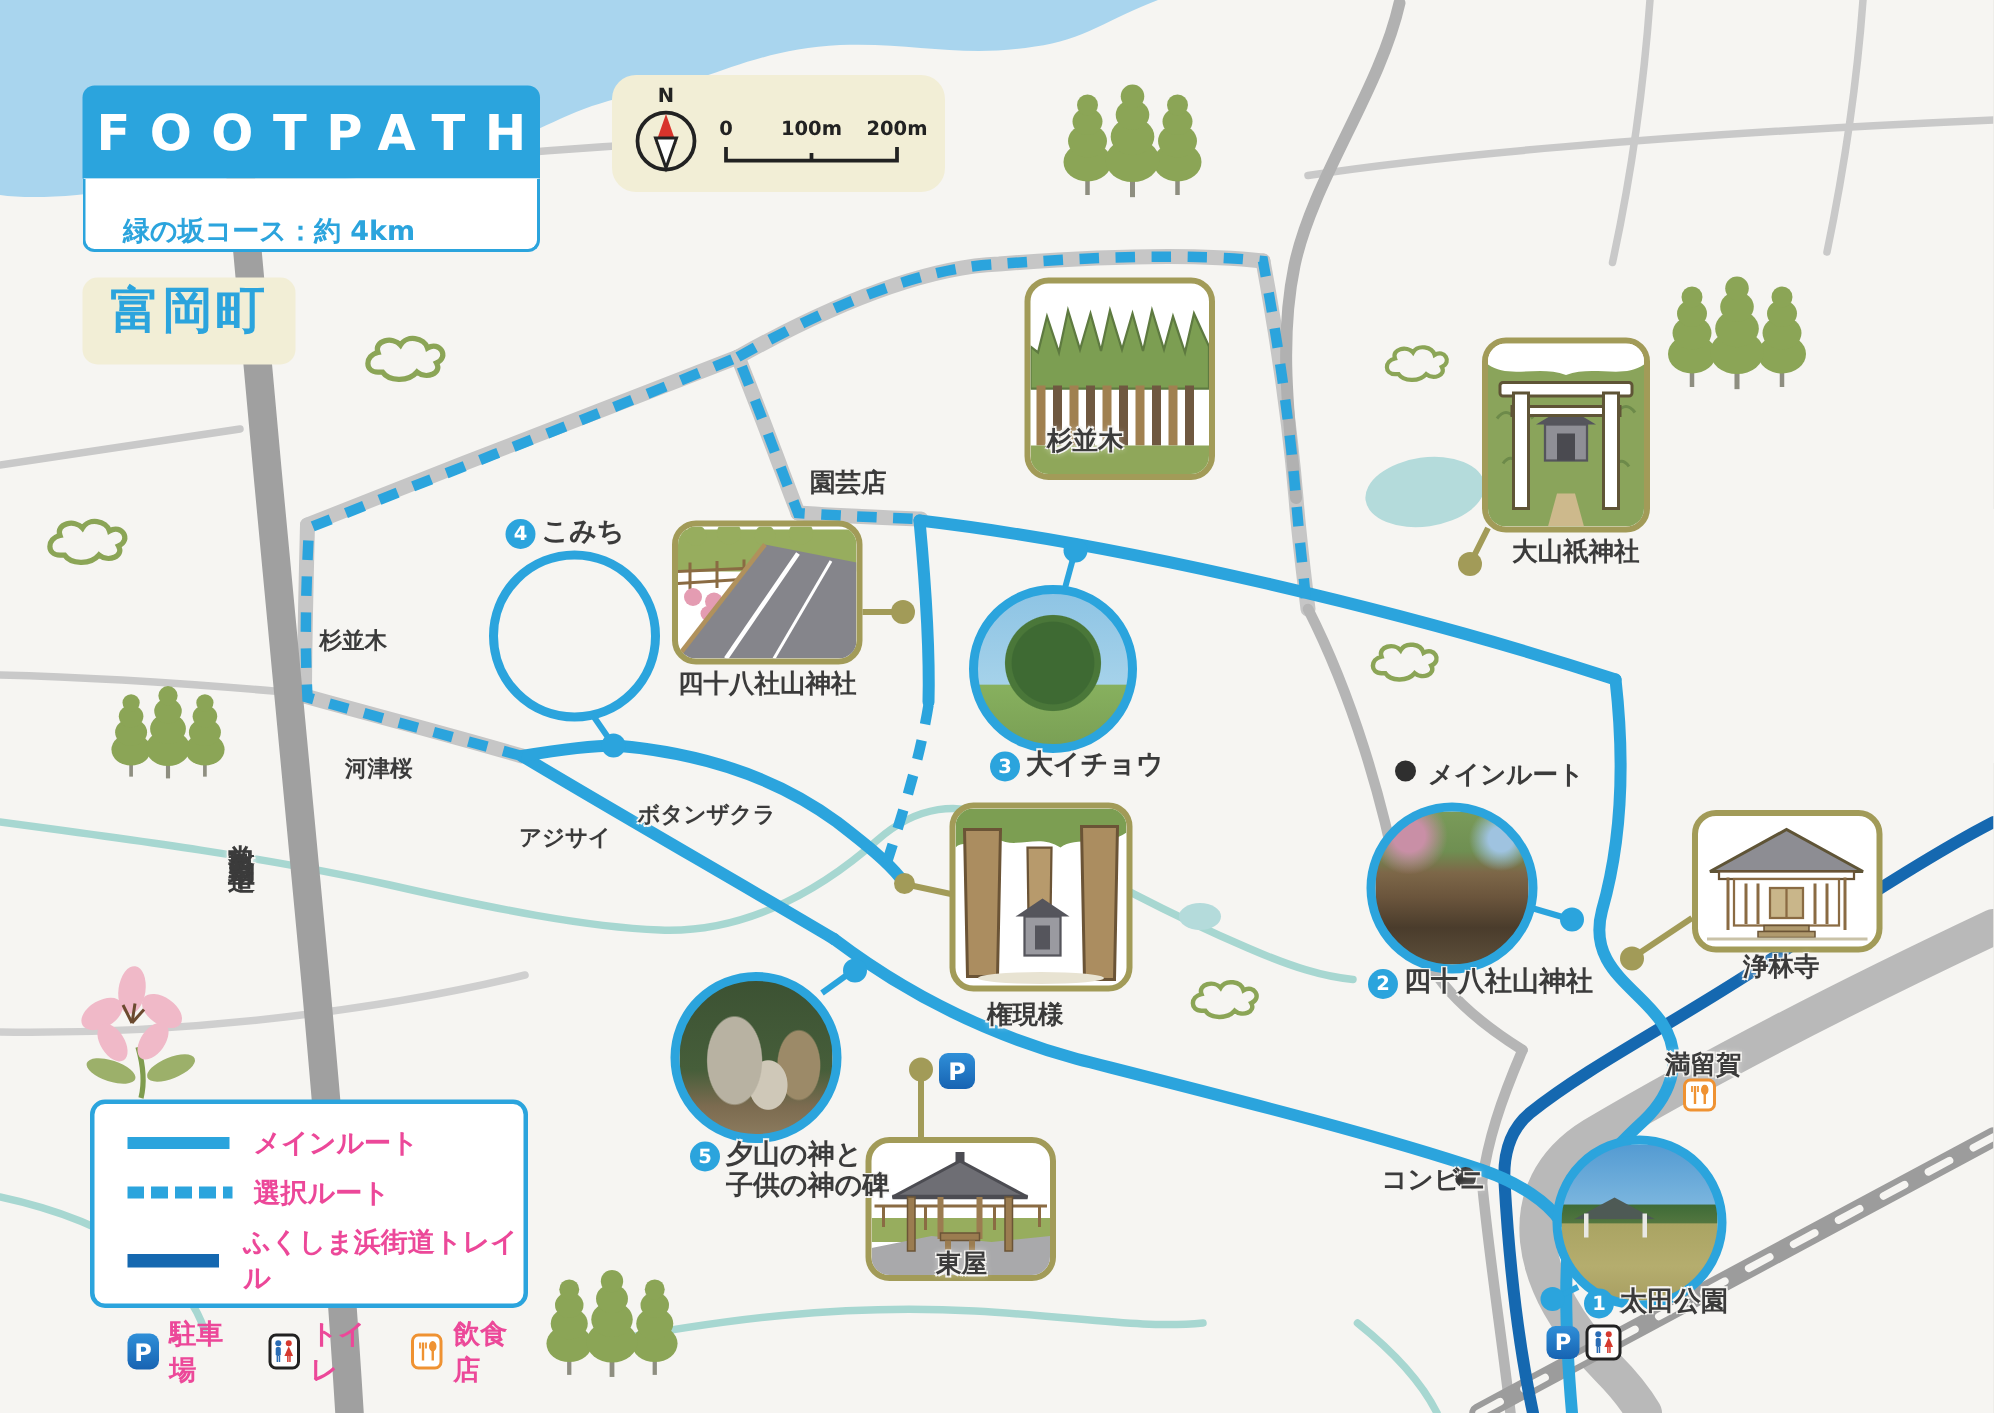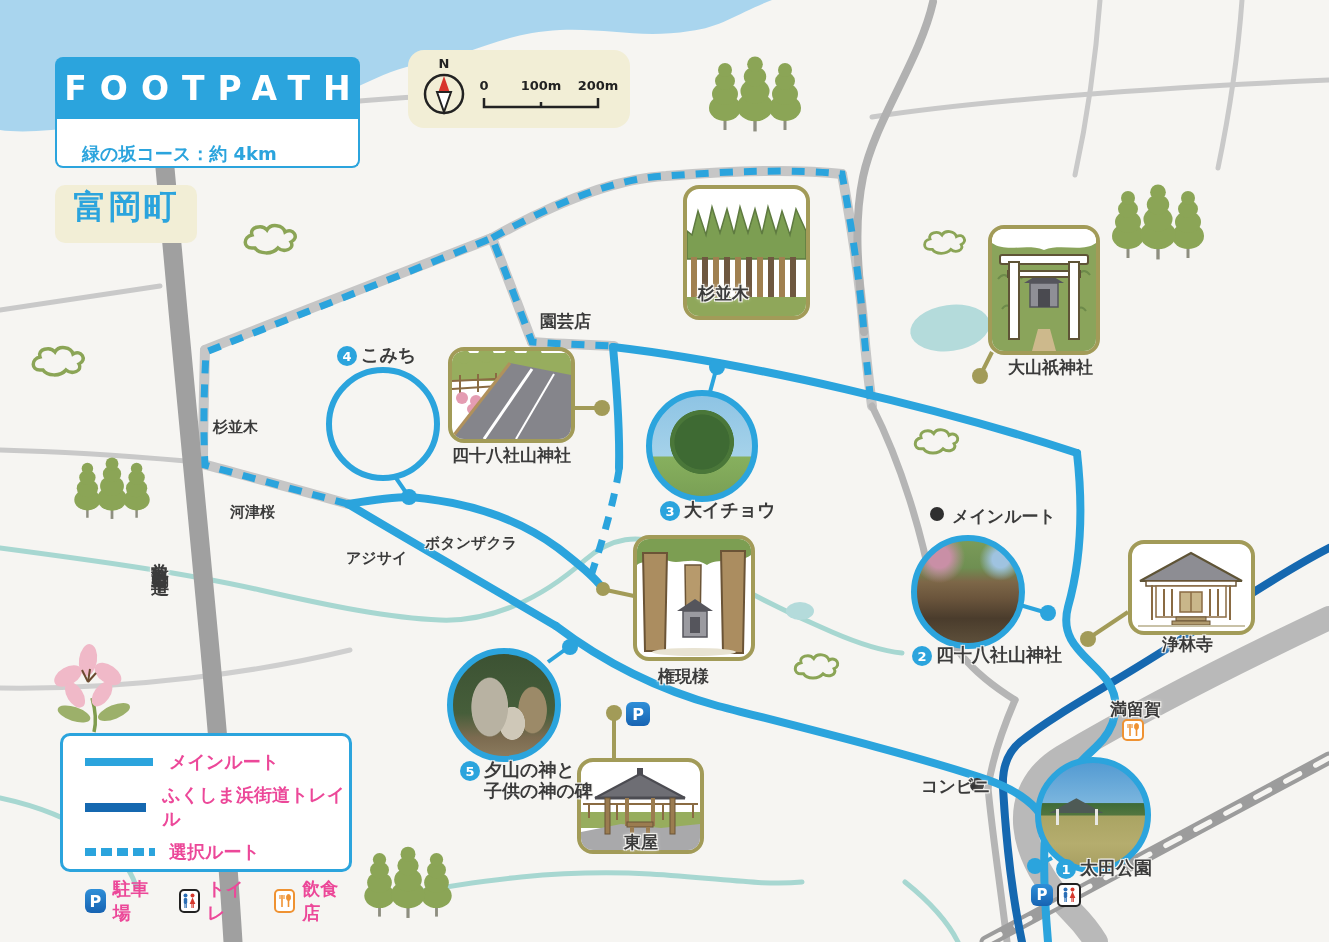--- a/index.html
+++ b/index.html
@@ -445,26 +445,26 @@
         <line x1="10.5" y1="6" x2="10.5" y2="13" stroke-width="1.6"></line>
     </svg>
   </div>
 
   <div class="legend">
     <div class="leg-row">
       <span class="leg-line"></span>
       <span class="leg-txt">メインルート</span>
     </div>
     <div class="leg-row">
+      <span class="leg-dash"></span>
+      <span class="leg-txt">選択ルート</span>
+    </div>
+    <div class="leg-row">
       <span class="leg-trail"></span>
       <span class="leg-txt">ふくしま浜街道トレイル</span>
-    </div>
-    <div class="leg-row">
-      <span class="leg-dash"></span>
-      <span class="leg-txt">選択ルート</span>
     </div>
     <div class="leg-icons">
       <span class="p-icon">P</span>
       <span class="leg-txt">駐車場</span>
       <span class="sq-icon toilet" style="margin-left:12px;">
         <svg width="16" height="16" viewBox="0 0 16 16">
           <circle cx="4.5" cy="2.5" r="2" fill="#2a6db5"></circle>
             <rect x="2.8" y="5" width="3.4" height="6" rx="1.2" fill="#2a6db5"></rect>
           <rect x="3.4" y="11" width="1" height="4" fill="#2a6db5"></rect>
             <rect x="4.8" y="11" width="1" height="4" fill="#2a6db5"></rect>

